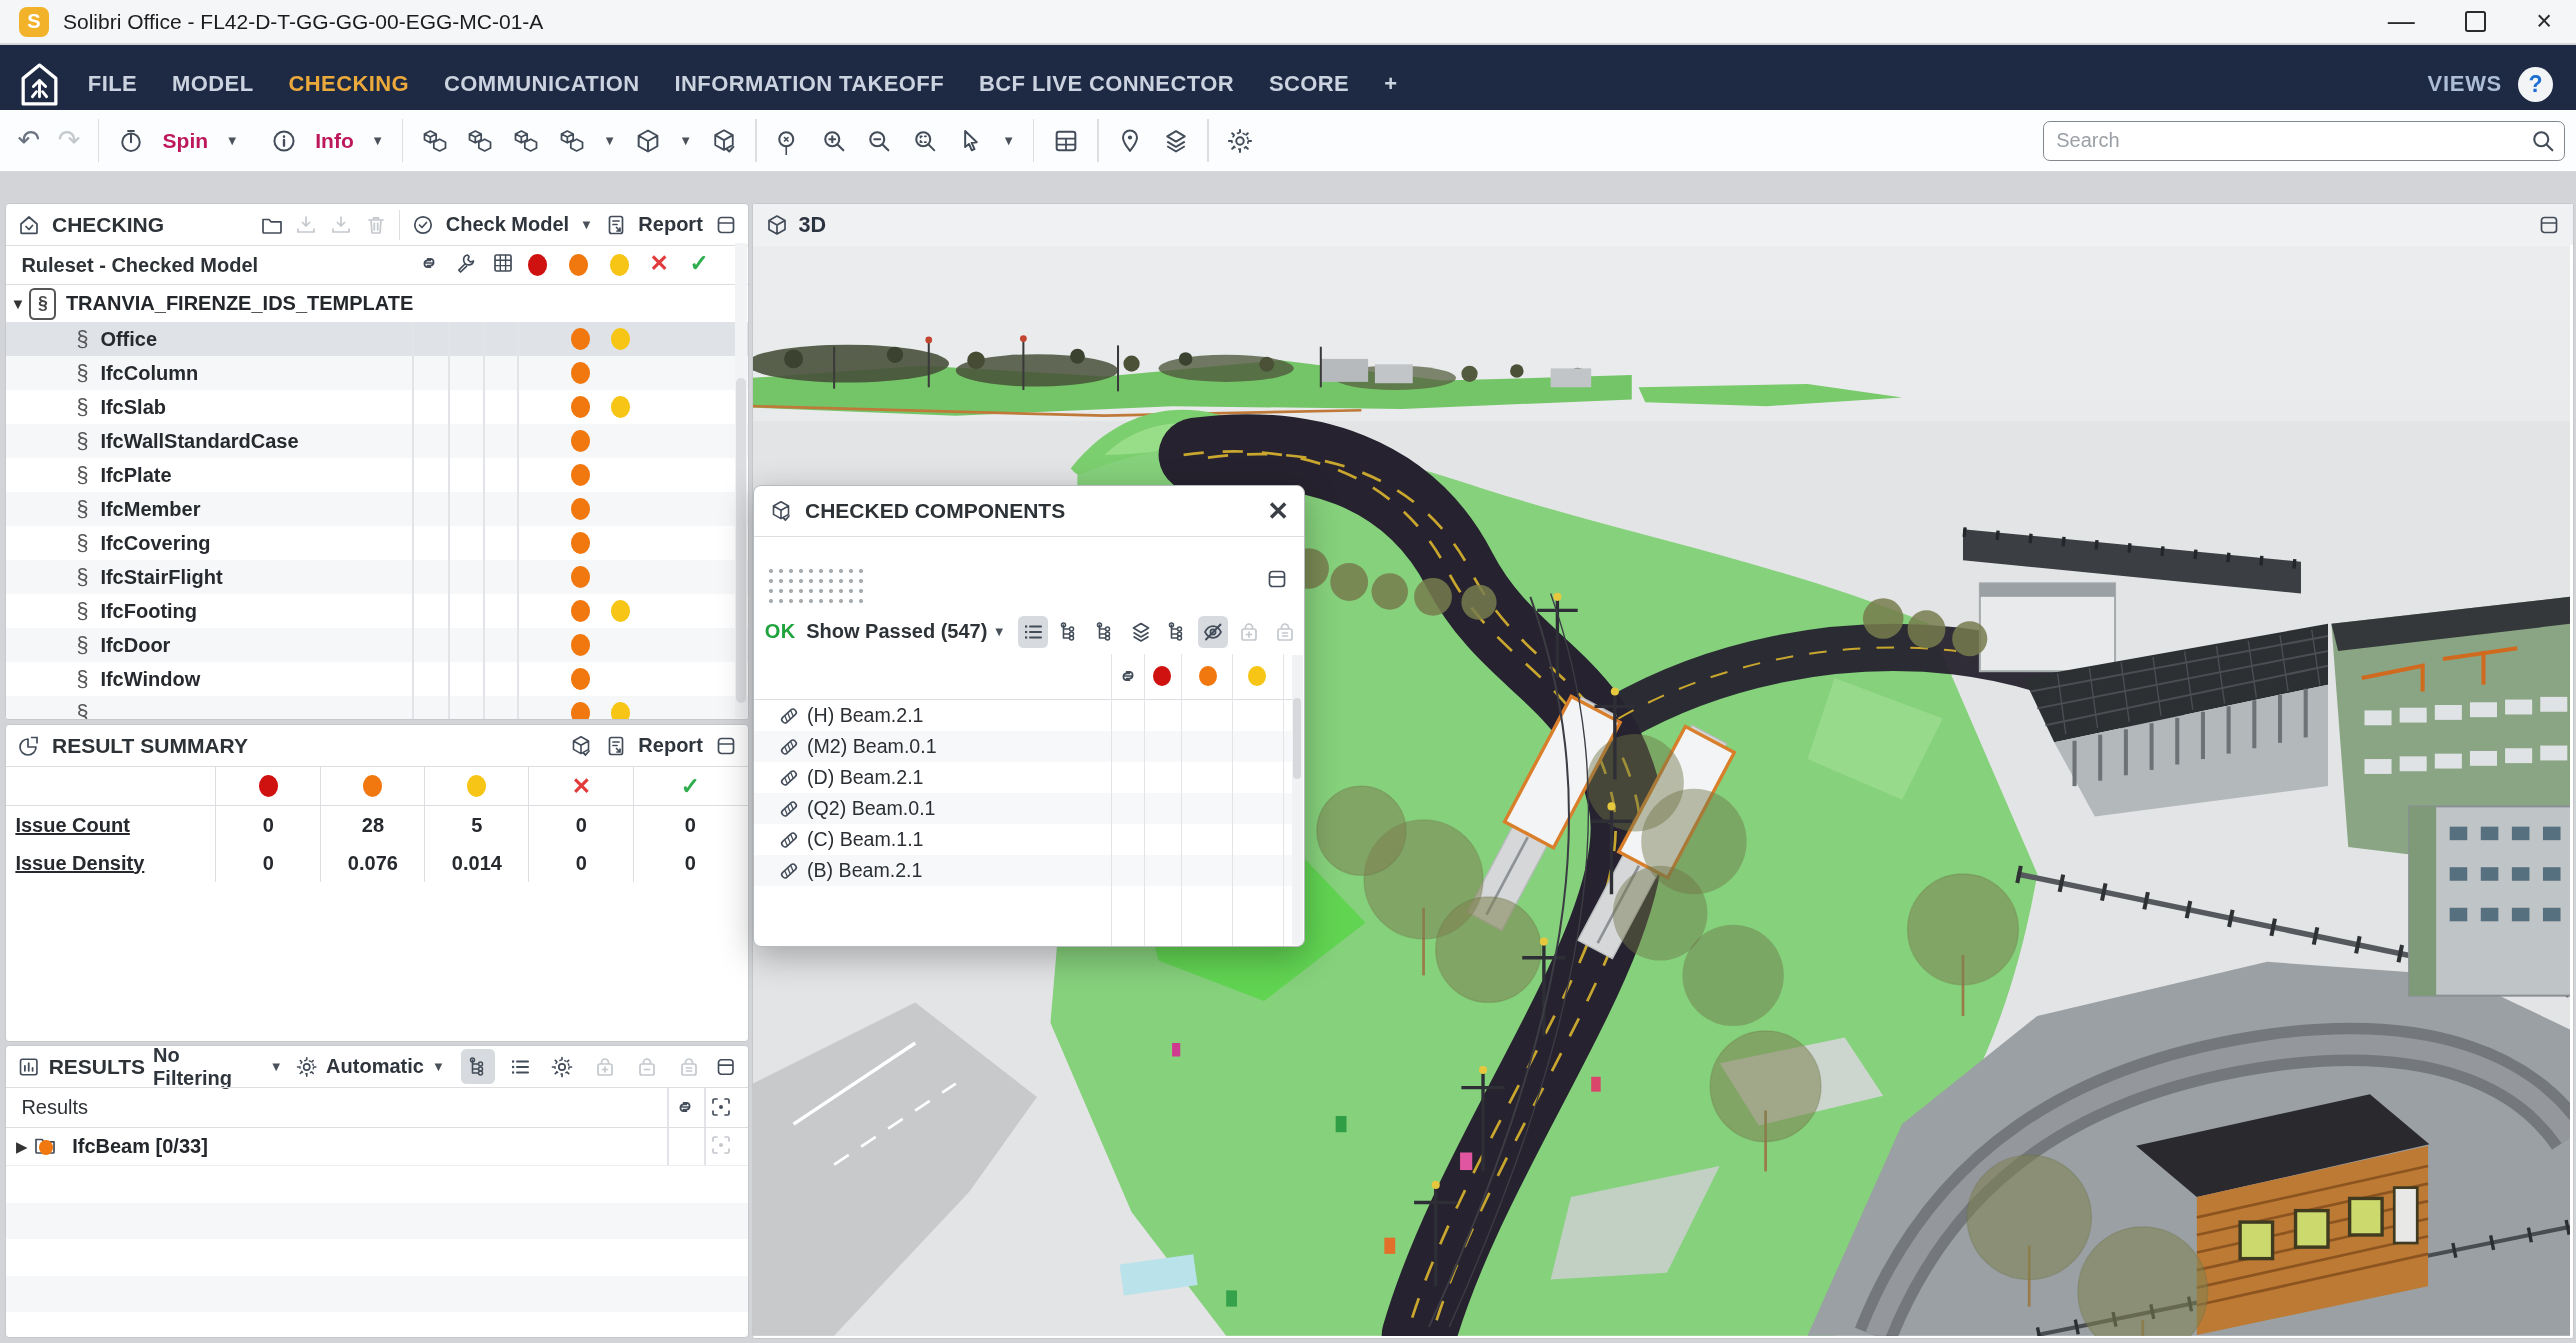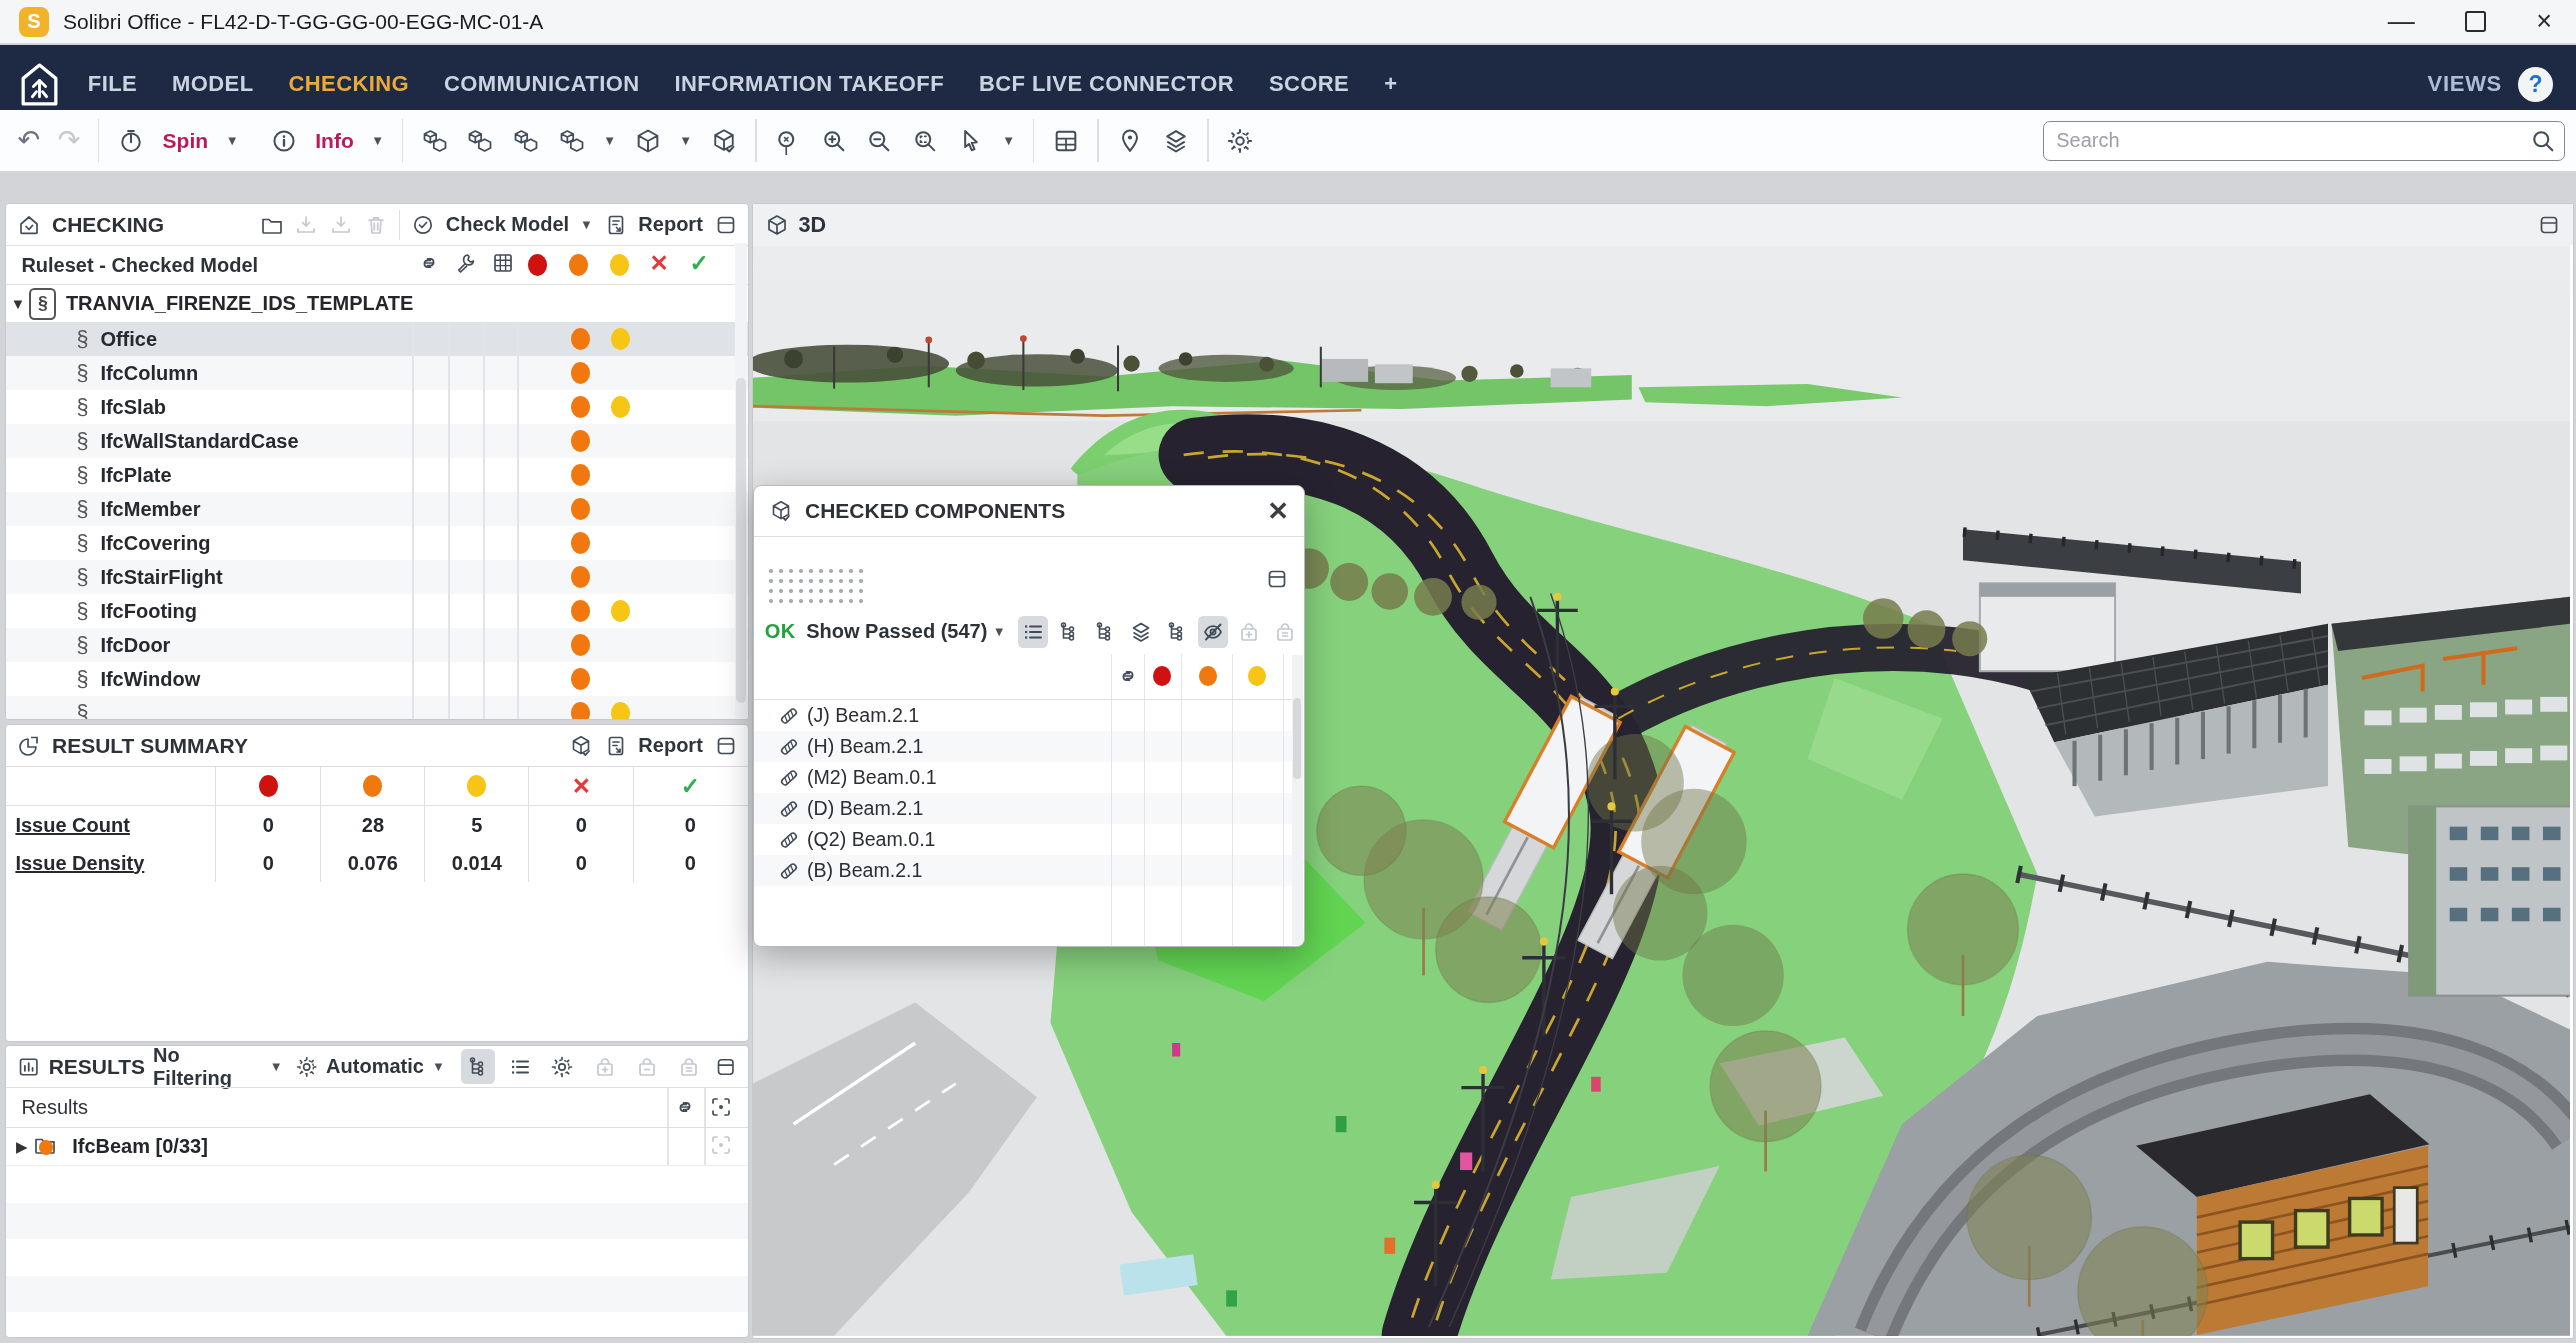--- a/index.html
+++ b/index.html
@@ -1043,55 +1043,55 @@
     <svg class="ic sm colpos" style="left:362px;top:9.5px" viewBox="0 0 36 36" width="24" height="24">
         <use href="#i-link"></use>
       </svg>
     <span class="fdot" style="left:399px;background:#cf1110"></span>
     <span class="fdot" style="left:445px;background:#f0780e"></span>
     <span class="fdot" style="left:494px;background:#f6c515"></span>
   </div>
 
   <div id="fc-list">
 
+
       <div class="frow">
         <svg class="ic sm beamic" viewBox="0 0 36 36" width="24" height="24">
           <use href="#i-beam"></use>
         </svg>
-        <span class="flabel">(J) Beam.2.1</span>
+        <span class="flabel">(H) Beam.2.1</span>
       </div>
 
       <div class="frow">
         <svg class="ic sm beamic" viewBox="0 0 36 36" width="24" height="24">
           <use href="#i-beam"></use>
         </svg>
-        <span class="flabel">(H) Beam.2.1</span>
+        <span class="flabel">(M2) Beam.0.1</span>
       </div>
 
       <div class="frow">
         <svg class="ic sm beamic" viewBox="0 0 36 36" width="24" height="24">
           <use href="#i-beam"></use>
         </svg>
-        <span class="flabel">(M2) Beam.0.1</span>
+        <span class="flabel">(D) Beam.2.1</span>
       </div>
 
       <div class="frow">
         <svg class="ic sm beamic" viewBox="0 0 36 36" width="24" height="24">
           <use href="#i-beam"></use>
         </svg>
-        <span class="flabel">(D) Beam.2.1</span>
+        <span class="flabel">(Q2) Beam.0.1</span>
       </div>
 
       <div class="frow">
         <svg class="ic sm beamic" viewBox="0 0 36 36" width="24" height="24">
           <use href="#i-beam"></use>
         </svg>
-        <span class="flabel">(Q2) Beam.0.1</span>
-      </div>
-
+        <span class="flabel">(C) Beam.1.1</span>
+      </div>
 
 
       <div class="frow">
         <svg class="ic sm beamic" viewBox="0 0 36 36" width="24" height="24">
           <use href="#i-beam"></use>
         </svg>
         <span class="flabel">(B) Beam.2.1</span>
       </div>
 
   </div>

